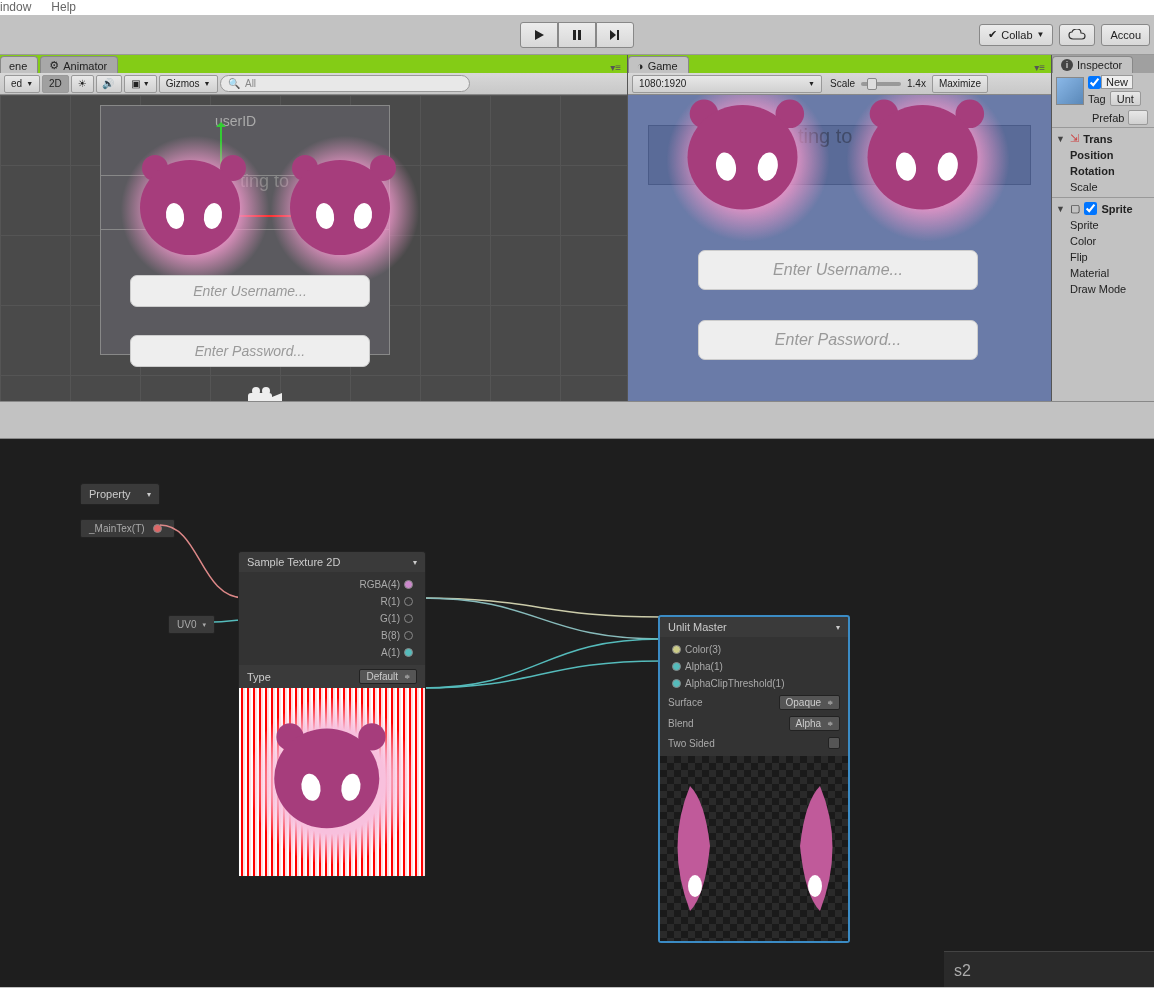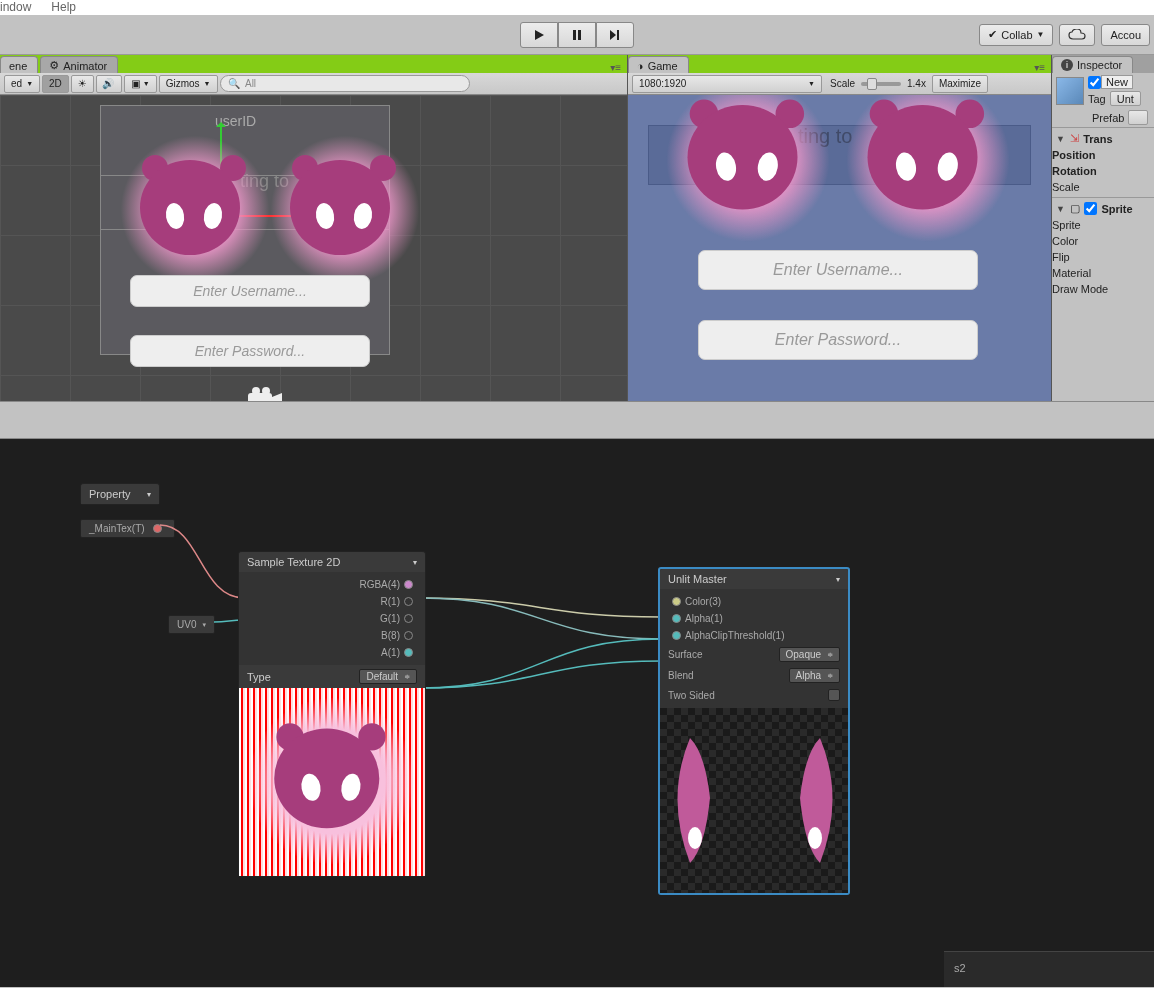--- a/index.html
+++ b/index.html
@@ -59,44 +59,44 @@
 .char .eye.l { left: 36px; } .char .eye.r { right: 38px; transform: rotate(10deg); }
 
 
 .game-viewport { flex: 1; background: #6a7ba8; position: relative; overflow: hidden; }
 
 
 .insp-header { height: 18px; background: #a0a0a0; display: flex; align-items: center; }
 .insp-body { flex: 1; background: #c2c2c2; font-size: 11px; overflow: hidden; }
 .insp-row { display: flex; align-items: center; padding: 2px 4px; gap: 4px; }
 .insp-section { border-top: 1px solid #999; padding: 2px 0; }
-.insp-label { color: #222; padding-top: 2px; padding-bottom: 2px; }
+.insp-label { padding-left: 18px; color: #222; padding-top: 2px; padding-bottom: 2px; }
 .cube-icon { width: 28px; height: 28px; background: linear-gradient(135deg, #8ab8e8, #5a88b8); border: 1px solid #888; }
 .fold { display: inline-block; width: 10px; font-size: 9px; color: #444; }
 
 
 .divider-h { height: 38px; background: #c2c2c2; border-top: 1px solid #888; border-bottom: 1px solid #888; }
 
 
 .shader-area { height: 548px; background: #1e1e1e; position: relative; color: #aaa; font-size: 11px; }
 .node { position: absolute; background: #333; border: 1px solid #222; border-radius: 3px; }
 .node-title { background: #3a3a3a; padding: 4px 8px; font-size: 11px; color: #ccc; display: flex; justify-content: space-between; align-items: center; border-radius: 3px 3px 0 0; }
 .node-body { padding: 4px 0; }
 .port-row { display: flex; align-items: center; padding: 3px 8px; font-size: 10px; position: relative; }
 .port-row.out { justify-content: flex-end; }
 .port { width: 9px; height: 9px; border-radius: 50%; border: 1px solid #888; margin: 0 4px; }
 .port.filled { background: currentColor; }
 .property-pill { position: absolute; background: #3a3a3a; border: 1px solid #222; border-radius: 2px; padding: 3px 8px; font-size: 10px; display: flex; align-items: center; gap: 4px; }
 .dropdown-dark { background: #555; border: 1px solid #222; border-radius: 2px; padding: 1px 6px; font-size: 10px; color: #ccc; display: flex; align-items: center; }
 .preview-box { background: #ff0000; position: relative; }
-.master-node { border: 2px solid #3b8bc4; }
+.master-node { border: 2px solid #3b8bc4; margin-top: 48px; }
 .checkb { width: 12px; height: 12px; background: #555; border: 1px solid #222; border-radius: 2px; }
 .sg-edge { position: absolute; pointer-events: none; }
 .preview-checker { background-image: linear-gradient(45deg,#2a2a2a 25%,transparent 25%),linear-gradient(-45deg,#2a2a2a 25%,transparent 25%),linear-gradient(45deg,transparent 75%,#2a2a2a 75%),linear-gradient(-45deg,transparent 75%,#2a2a2a 75%); background-size: 14px 14px; background-position: 0 0, 0 7px, 7px -7px, -7px 0; background-color:#1a1a1a; }
-.status { position: absolute; right: 0; bottom: 0; width: 210px; height: 36px; background: #2a2a2a; border-top: 1px solid #444; padding: 10px; font-size: 11px; color: #aaa; }
+.status { position: absolute; right: 0; bottom: 0; width: 210px; height: 36px; background: #2a2a2a; border-top: 1px solid #444; padding: 10px; font-size: 16px; color: #aaa; }
 </style>
 </head>
 <body>
 
 <div class="menubar">
   <span>indow</span>
   <span>Help</span>
 </div>
 
 <div class="toolbar">

